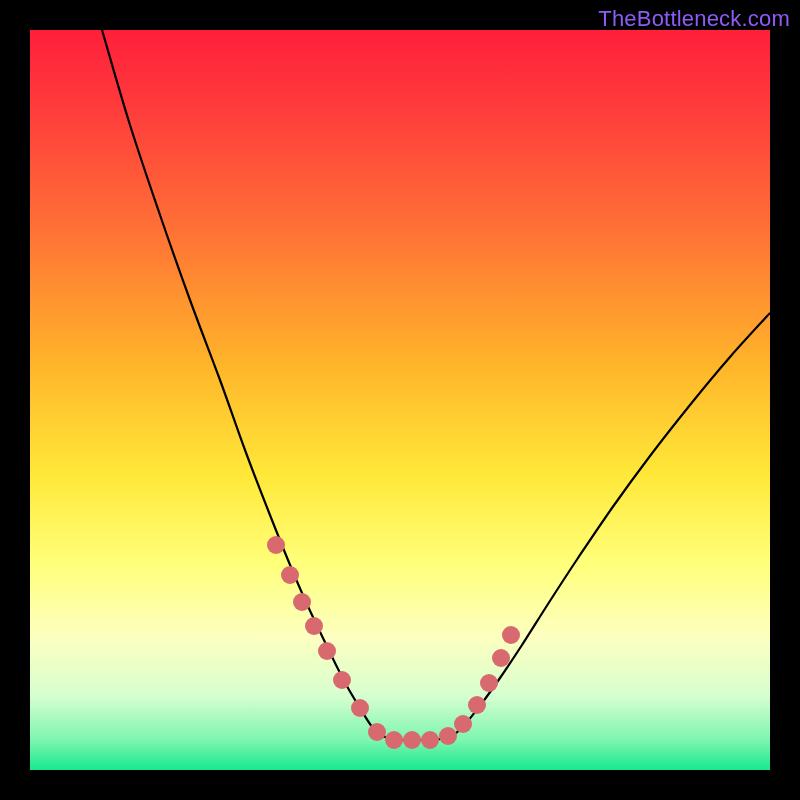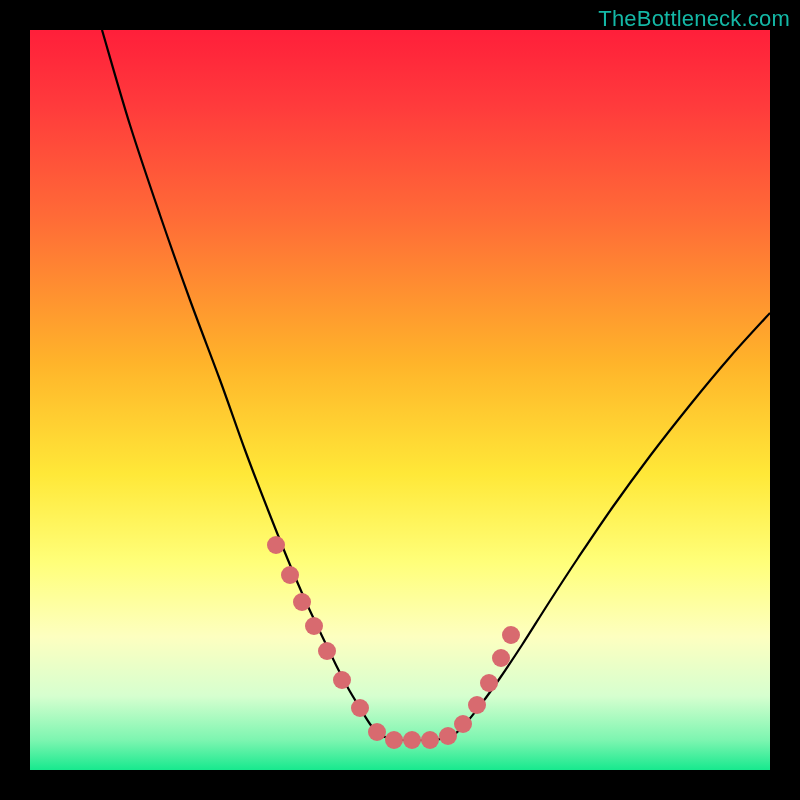--- a/index.html
+++ b/index.html
@@ -23,21 +23,21 @@
     position: absolute;
     left: 0;
     top: 0;
     width: 740px;
     height: 740px;
   }
   .watermark {
     position: absolute;
     top: 6px;
     right: 10px;
-    color: #14b8a6;
+    color: #8b5cf6;
     font-size: 22px;
     font-weight: 500;
     letter-spacing: 0.2px;
     z-index: 10;
   }
   svg.curve {
     position: absolute;
     left: 0;
     top: 0;
     width: 740px;

